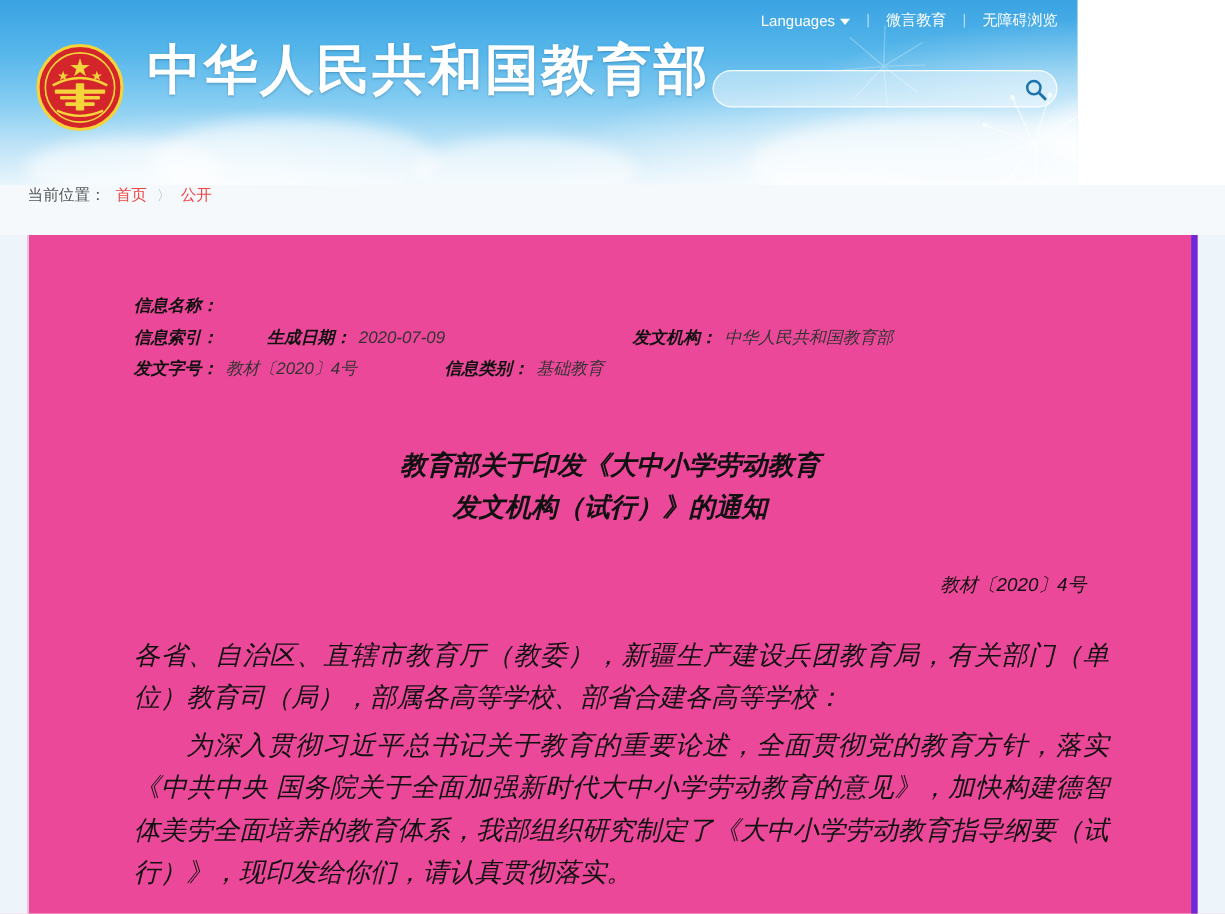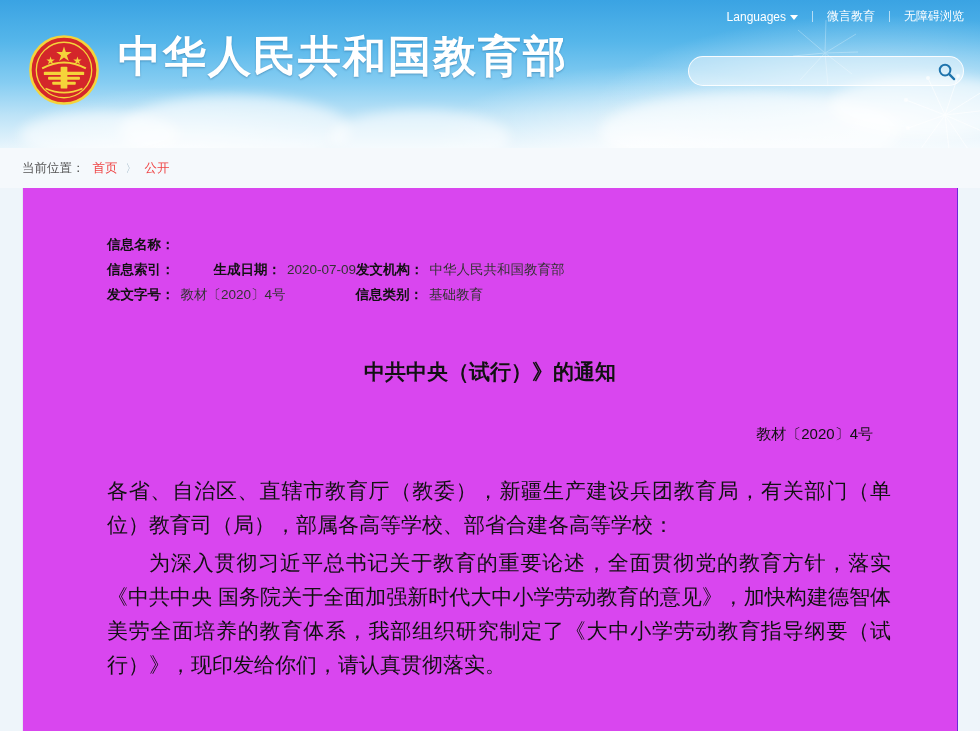--- a/index.html
+++ b/index.html
@@ -11,21 +11,21 @@
     height: 731px;
     overflow: hidden;
     font-family: "Liberation Sans", sans-serif;
     background: #ffffff;
     color: #333;
   }
 
   
   .header {
     position: relative;
-    width: 980px;
+    width: 862px;
     height: 148px;
     background:
       radial-gradient(ellipse 420px 150px at 880px 120px, rgba(255,255,255,0.85) 0%, rgba(255,255,255,0) 70%),
       radial-gradient(ellipse 300px 120px at 640px 150px, rgba(255,255,255,0.75) 0%, rgba(255,255,255,0) 70%),
       radial-gradient(ellipse 260px 90px at 180px 150px, rgba(255,255,255,0.6) 0%, rgba(255,255,255,0) 70%),
       linear-gradient(180deg, #3aa3e3 0%, #55b6ea 28%, #86cdf2 56%, #bde3f7 78%, #e8f5fc 100%);
     overflow: hidden;
   }
   .header .cloud {
     position: absolute;
@@ -148,21 +148,21 @@
     text-shadow: 0 1px 1px rgba(0,60,110,0.3);
     white-space: nowrap;
   }
 
   
   .crumb-wrap {
     width: 980px;
     height: 40px;
     background: #f5f9fc;
     display: flex;
-    align-items: center;
+    align-items: flex-start;
   }
   .crumb {
     margin-left: 22px;
     font-size: 12.5px;
     color: #555;
     display: flex;
     align-items: center;
     gap: 8px;
   }
   .crumb a {
@@ -180,24 +180,25 @@
     width: 980px;
     background: #eef5fa;
     min-height: 543px;
   }
   .doc {
     position: absolute;
     left: 22px;
     top: 0;
     width: 936px;
     min-height: 543px;
-    background: #d946ef;
+    background: #ec4899;
     border-left: 1px solid #e3ebf1;
-    border-right: 1px solid #6d28d9;
+    border-right: 5px solid #6d28d9;
     box-sizing: border-box;
+    font-style: italic;
   }
 
   .meta {
     padding: 44px 0 0 84px;
     font-size: 13.5px;
     color: #222;
     line-height: 25px;
   }
   .meta-row {
     display: flex;
@@ -207,21 +208,21 @@
   .meta-label {
     color: #111;
     font-weight: bold;
   }
   .meta-value {
     color: #333;
     margin-left: 6px;
   }
   .meta-gap-1 { margin-left: 39px; }
   .meta-gap-2 { margin-left: 70px; }
-  .meta-gap-3 { }
+  .meta-gap-3 { margin-left: 150px; }
 
   .doc-title {
     margin-top: 48px;
     text-align: center;
     font-size: 21px;
     font-weight: bold;
     color: #111;
     line-height: 34px;
     font-family: "DejaVu Sans", "Liberation Sans", sans-serif;
   }
@@ -365,21 +366,22 @@
       </div>
       <div class="meta-row">
         <span class="meta-label">发文字号：</span>
         <span class="meta-value">教材〔2020〕4号</span>
         <span class="meta-label meta-gap-2">信息类别：</span>
         <span class="meta-value">基础教育</span>
       </div>
     </div>
 
     <div class="doc-title">
-      <div>中共中央（试行）》的通知</div>
+      <div>教育部关于印发《大中小学劳动教育</div>
+      <div>发文机构（试行）》的通知</div>
     </div>
 
     <div class="doc-number">教材〔2020〕4号</div>
 
     <div class="body-text">
       <p>各省、自治区、直辖市教育厅（教委），新疆生产建设兵团教育局，有关部门（单位）教育司（局），部属各高等学校、部省合建各高等学校：</p>
       <p class="indent">为深入贯彻习近平总书记关于教育的重要论述，全面贯彻党的教育方针，落实《中共中央 国务院关于全面加强新时代大中小学劳动教育的意见》，加快构建德智体美劳全面培养的教育体系，我部组织研究制定了《大中小学劳动教育指导纲要（试行）》，现印发给你们，请认真贯彻落实。</p>
     </div>
 
   </div>

